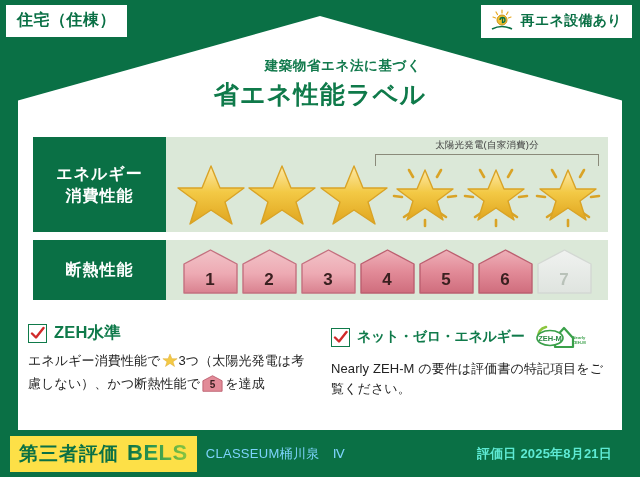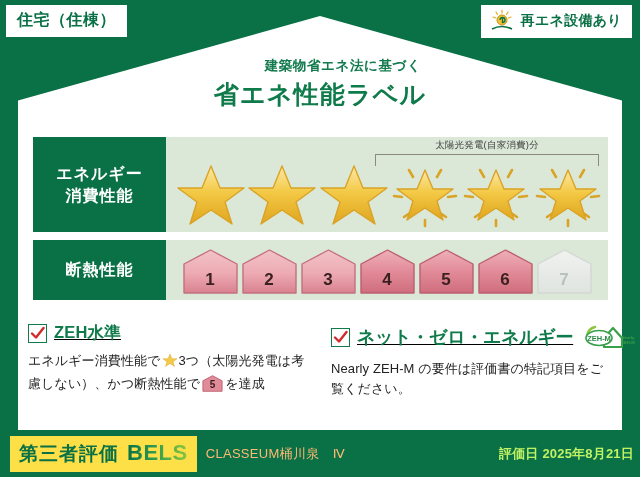--- a/index.html
+++ b/index.html
@@ -128,32 +128,32 @@
     color: #3a2020;
   }
   .grade.inactive .g-num { color: #b9c2b9; }
 
   
   .claims {
     position: absolute; left: 28px; top: 322px; width: 588px;
     display: flex; gap: 18px;
   }
   .claim { width: 285px; }
-  .claim-head { display: flex; align-items: center; gap: 7px; text-decoration: underline; }
+  .claim-head { display: flex; align-items: center; gap: 7px; }
   .check-box {
     width: 19px; height: 19px; flex: 0 0 auto;
     border: 1.6px solid #0f7a4a; background: #fff;
     position: relative;
   }
   .check-box svg { position: absolute; left: 1px; top: 1px; }
   .claim-title {
     color: #0f7a4a; font-size: 16.5px; font-weight: bold;
     letter-spacing: .2px; white-space: nowrap;
   }
-  .claim-title.small { font-size: 18px; letter-spacing: -.3px; }
+  .claim-title.small { font-size: 14px; letter-spacing: -.3px; }
   .zehm-logo { margin-left: 2px; width: 56px; height: 30px; flex: 0 0 auto; }
   .claim-desc {
     margin-top: 7px; font-size: 13px; color: #222;
     line-height: 1.55; letter-spacing: .1px;
   }
   .inline-star { display: inline-block; vertical-align: -3px; margin: 0 1px; }
   .inline-grade {
     display: inline-block; vertical-align: -4px;
     position: relative; width: 21px; height: 17px; margin: 0 2px;
   }
@@ -179,25 +179,25 @@
   .bels-chip .b-jp {
     color: #0a7045; font-size: 19px; font-weight: bold; letter-spacing: 1px;
   }
   .bels-chip .b-en {
     font-size: 22px; font-weight: bold; letter-spacing: .5px;
     background: linear-gradient(90deg,#0a7045 0%,#2f9a52 45%,#8cc63f 100%);
     -webkit-background-clip: text; background-clip: text;
     -webkit-text-fill-color: transparent; color: #2f9a52;
   }
   .proj-name {
-    margin-left: 9px; color: #fdba74; font-size: 13px; letter-spacing: .3px;
+    margin-left: 9px; color: #7dd3fc; font-size: 13px; letter-spacing: .3px;
     white-space: nowrap;
   }
   .footer-right {
-    margin-left: auto; margin-right: 6px; text-align: center; color: #bef264;
+    margin-left: auto; margin-right: 28px; text-align: center; color: #5eead4;
   }
   .eval-date { font-size: 13px; font-weight: bold; letter-spacing: .2px; }
   .eval-id { font-size: 9px; margin-top: 2px; letter-spacing: .1px; opacity: .95; }
 </style>
 </head>
 <body>
 
 <div id="label-root">
 
   <div class="house-card"></div>

